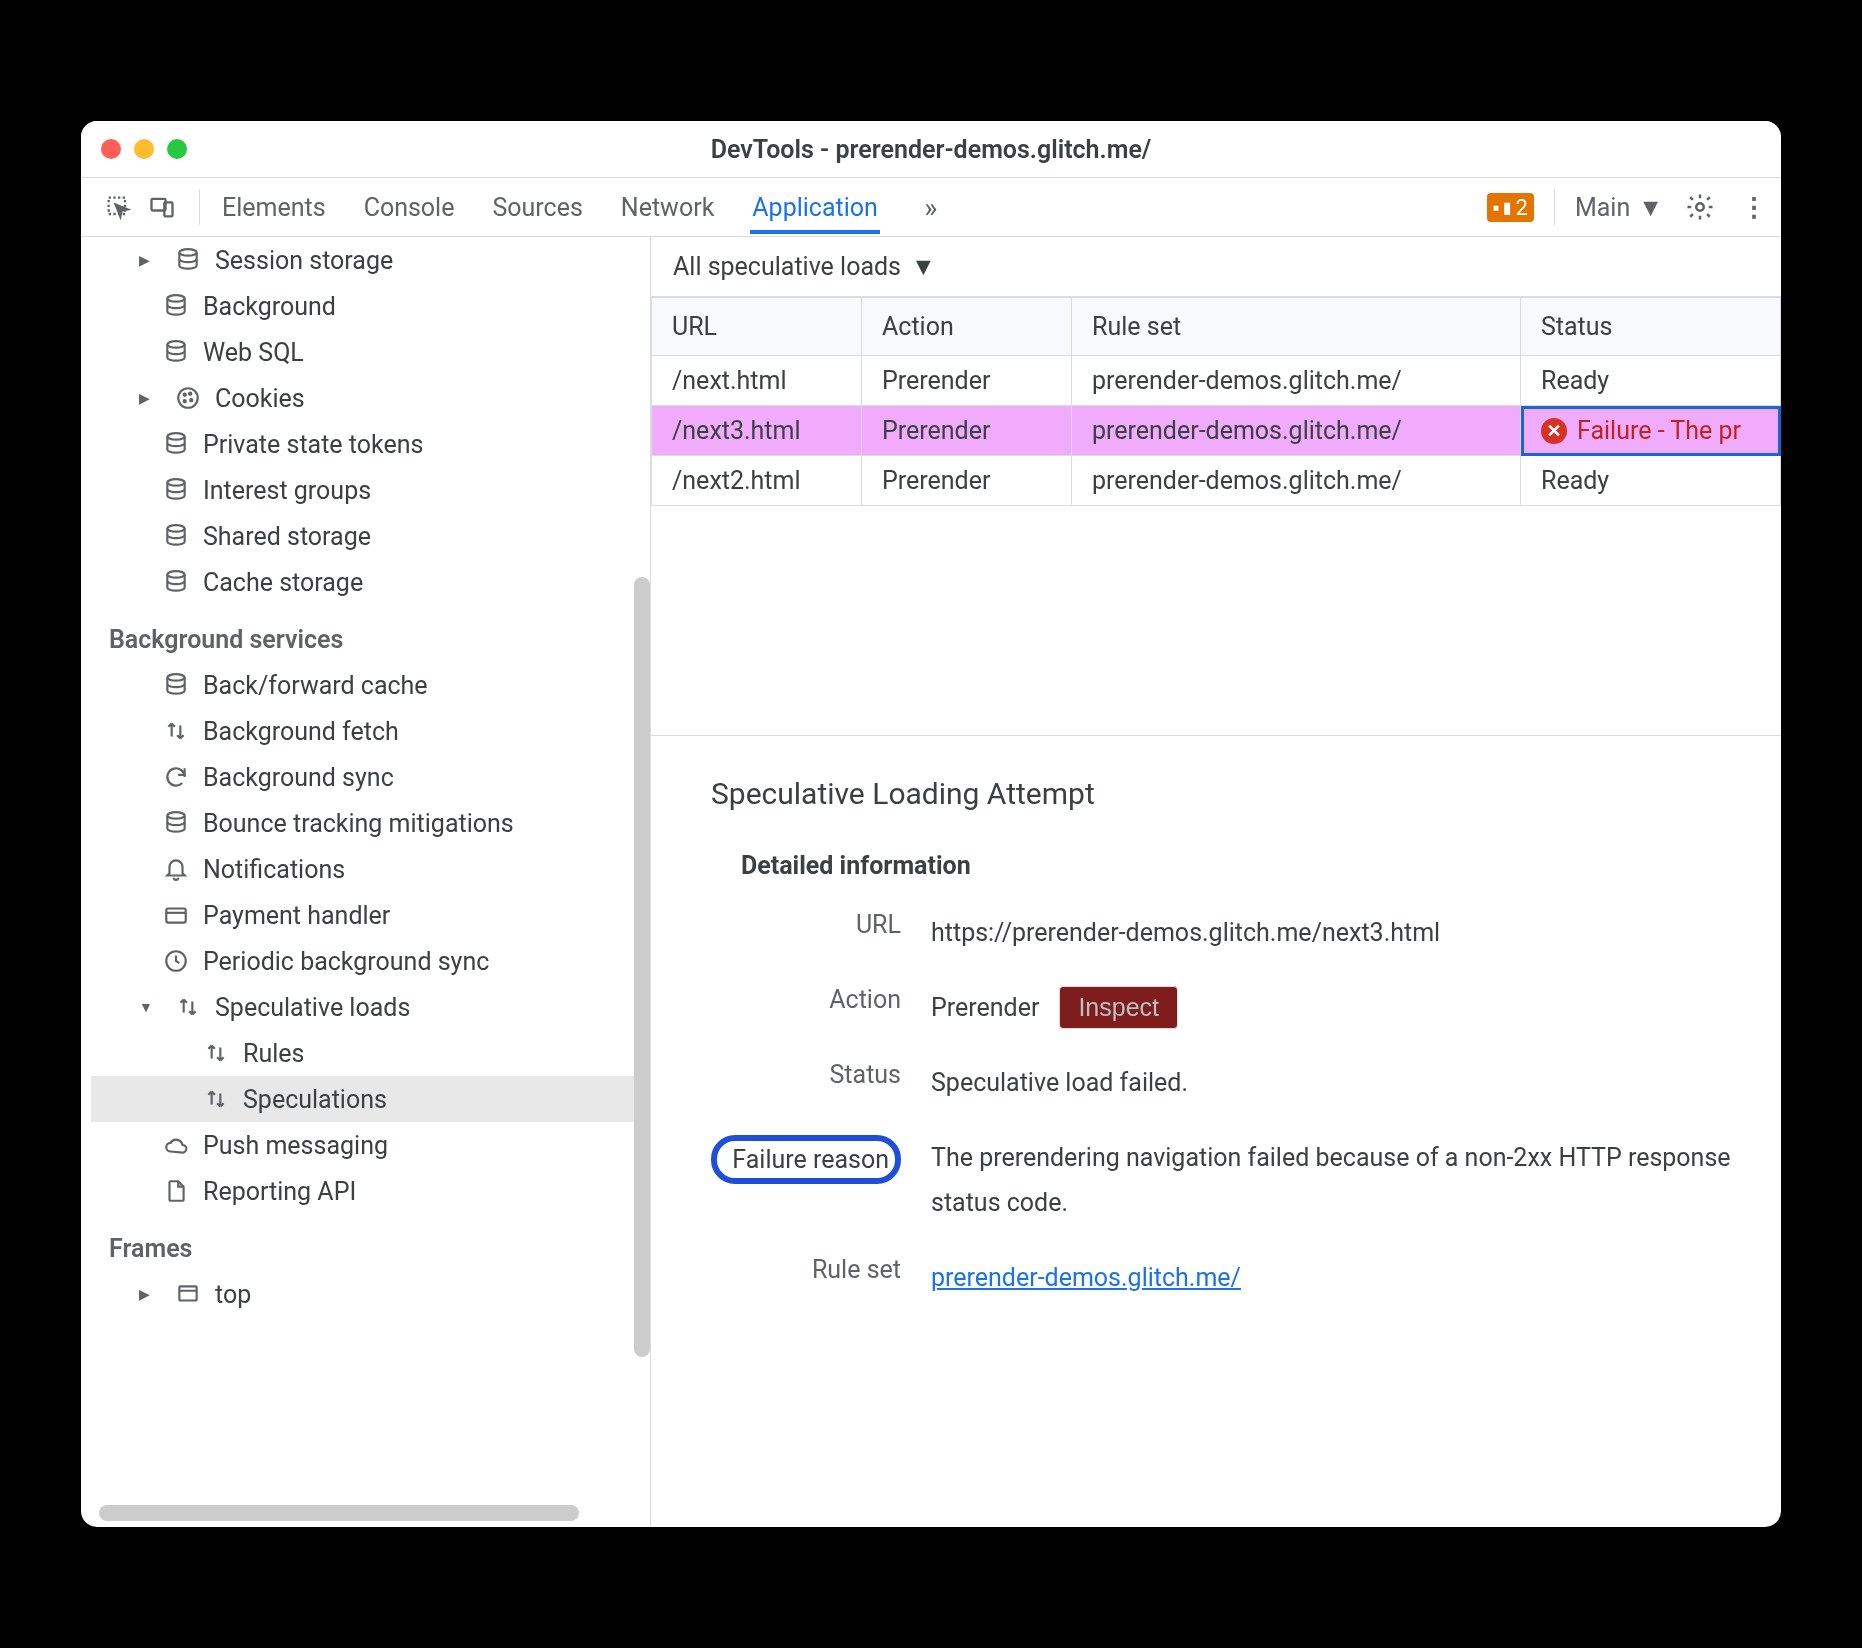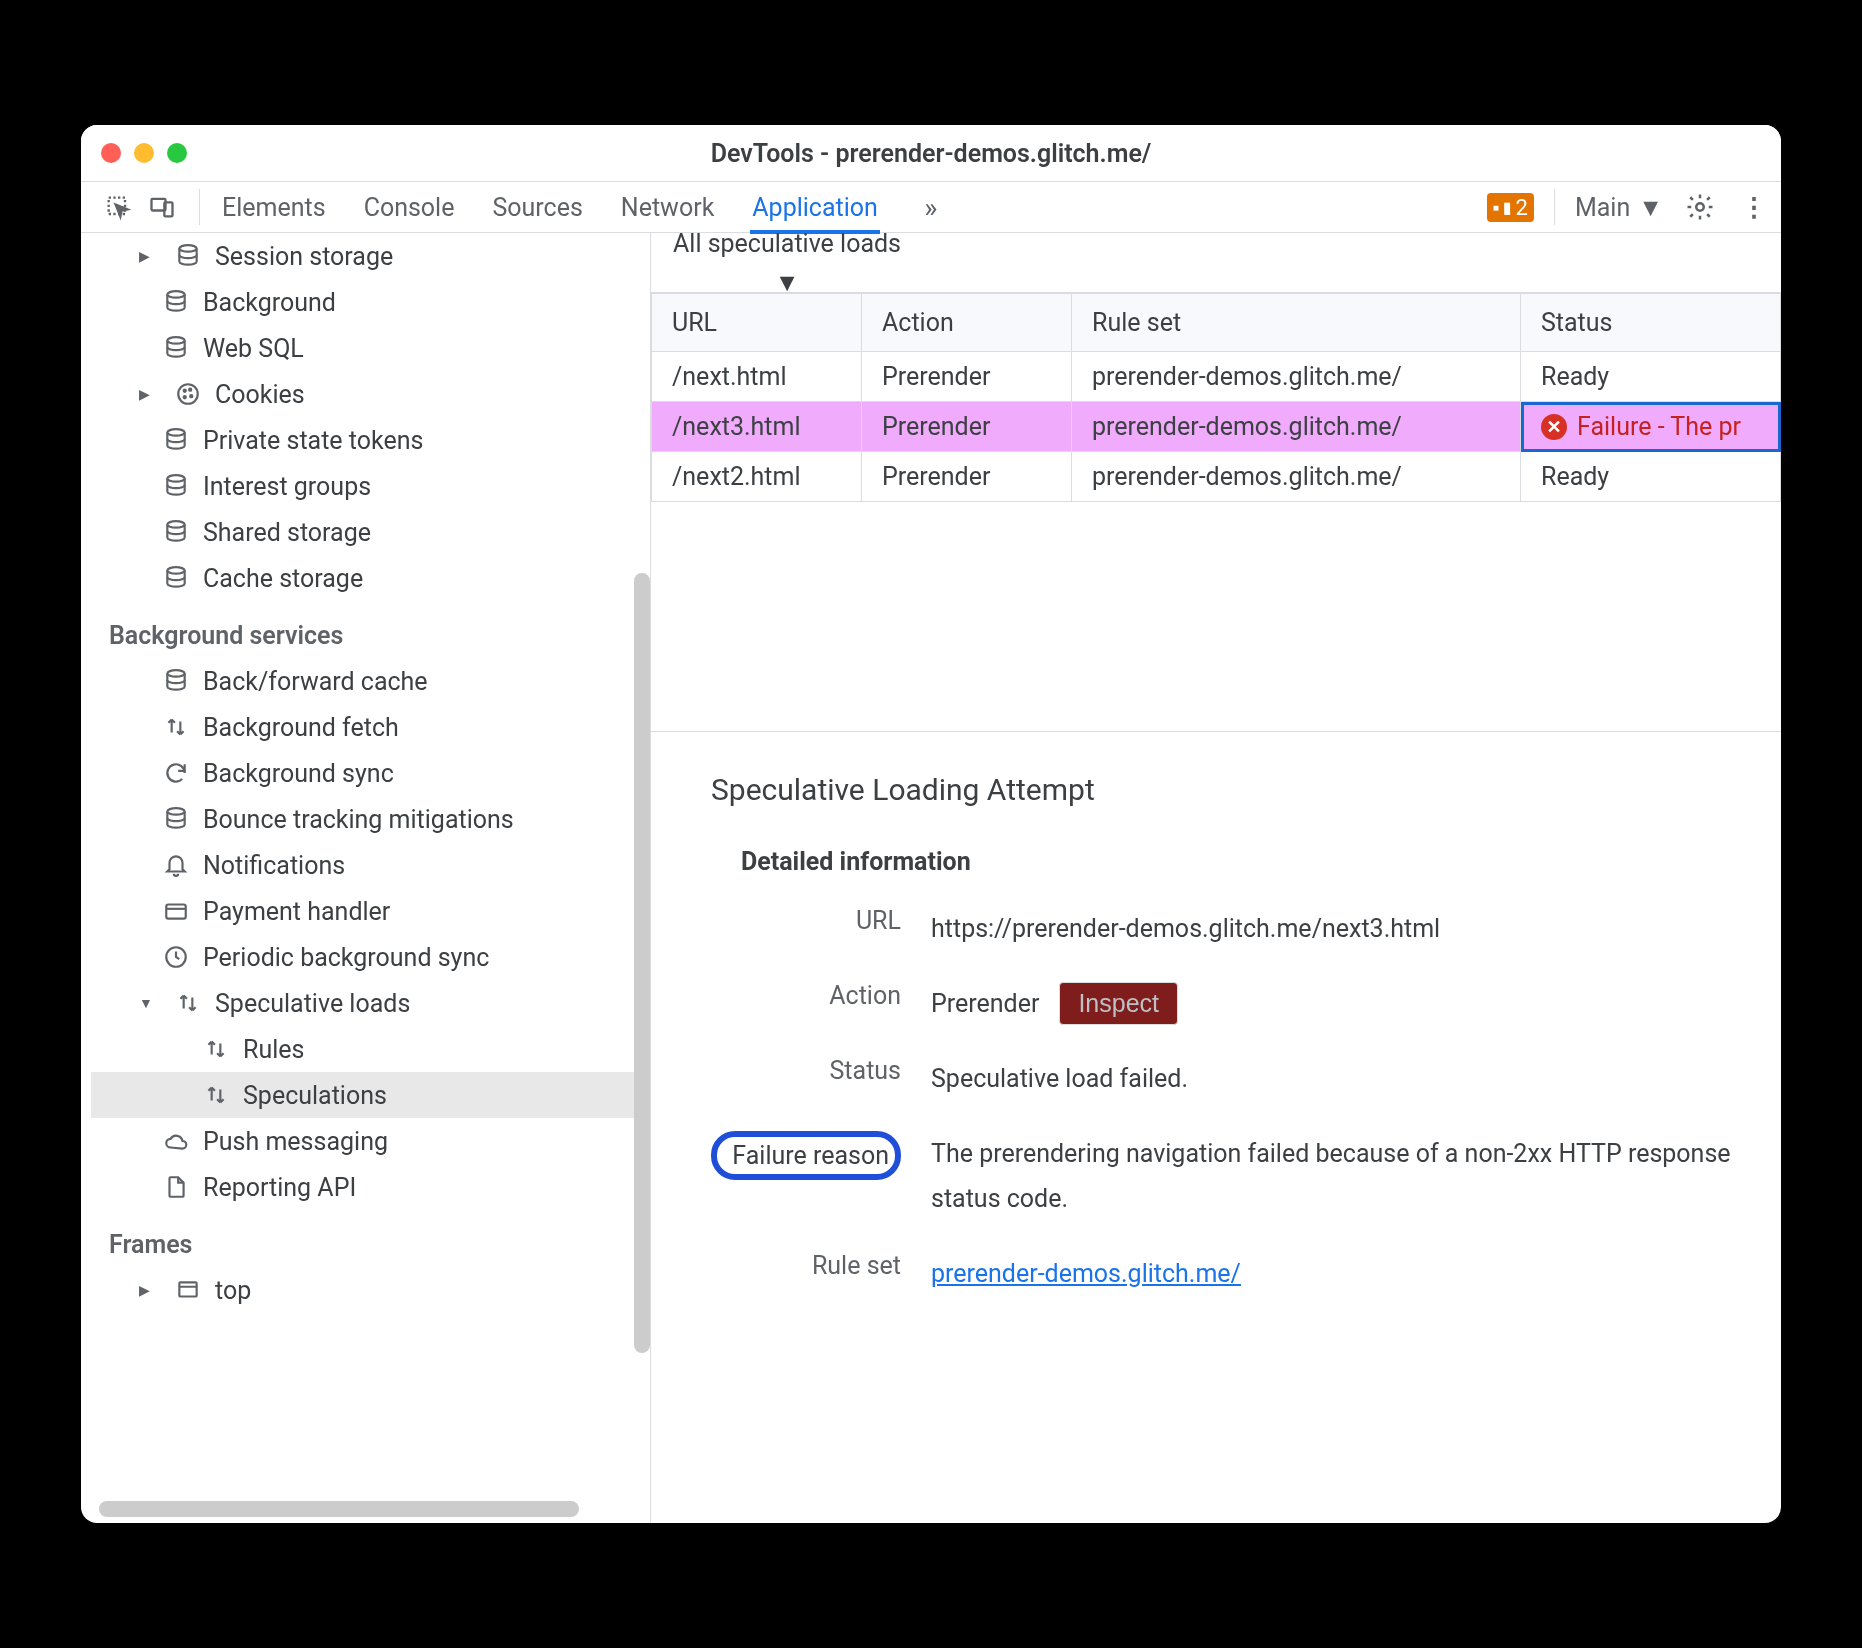--- a/index.html
+++ b/index.html
@@ -32,21 +32,21 @@
   .dot { width: 20px; height: 20px; border-radius: 50%; }
   .dot.red { background:#ff5f57; }
   .dot.yellow { background:#febc2e; }
   .dot.green { background:#28c840; }
   .title { flex:1; text-align:center; font-size:25px; font-weight:600; color:#3c4043; }
 
   
   .toolbar {
     display:flex;
     align-items:center;
-    height:52px;
+    height:60px;
     border-top:1px solid #dadce0;
     border-bottom:1px solid #dadce0;
     padding:0 10px 0 20px;
     font-size:25px;
     color:#5f6368;
   }
   .tb-icons { display:flex; gap:10px; margin-right:20px; }
   .tb-tabs { display:flex; gap:34px; align-items:center; }
   .tb-tab { cursor:pointer; padding:12px 2px; }
   .tb-tab.active { color:#1a73e8; border-bottom:4px solid #1a73e8; padding-bottom:8px; }
@@ -82,21 +82,21 @@
   .caret.expanded::before { content:"▼"; }
   .caret.collapsed::before { content:"▶"; }
   .si { width:30px; height:30px; display:flex; align-items:center; justify-content:center; flex-shrink:0; }
   .section-head { font-weight:600; color:#5f6368; padding:20px 0 8px 28px; font-size:25px; }
 
   .content { flex:1; display:flex; flex-direction:column; overflow:hidden; }
   .content-top {
     height:60px; display:flex; align-items:center; padding:0 22px;
     border-bottom:1px solid #dadce0; font-size:25px; color:#3c4043;
   }
-  .content-top .sel { display:flex; align-items:center; gap:10px; cursor:pointer;flex-direction:column; }
+  .content-top .sel { display:flex; align-items:center; gap:10px; cursor:pointer; }
 
   table.spec {
     width:100%; border-collapse:collapse; font-size:25px; color:#3c4043;
     table-layout:fixed;
   }
   table.spec th {
     text-align:left; font-weight:400; padding:14px 20px;
     border:1px solid #dadce0; background:#f7f9fc;
   }
   table.spec td {

